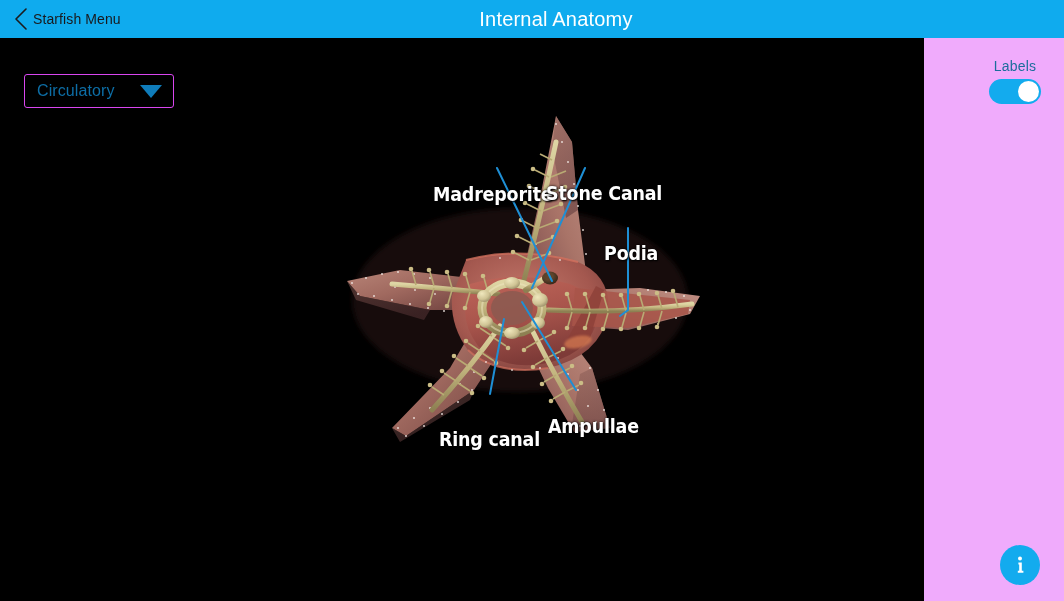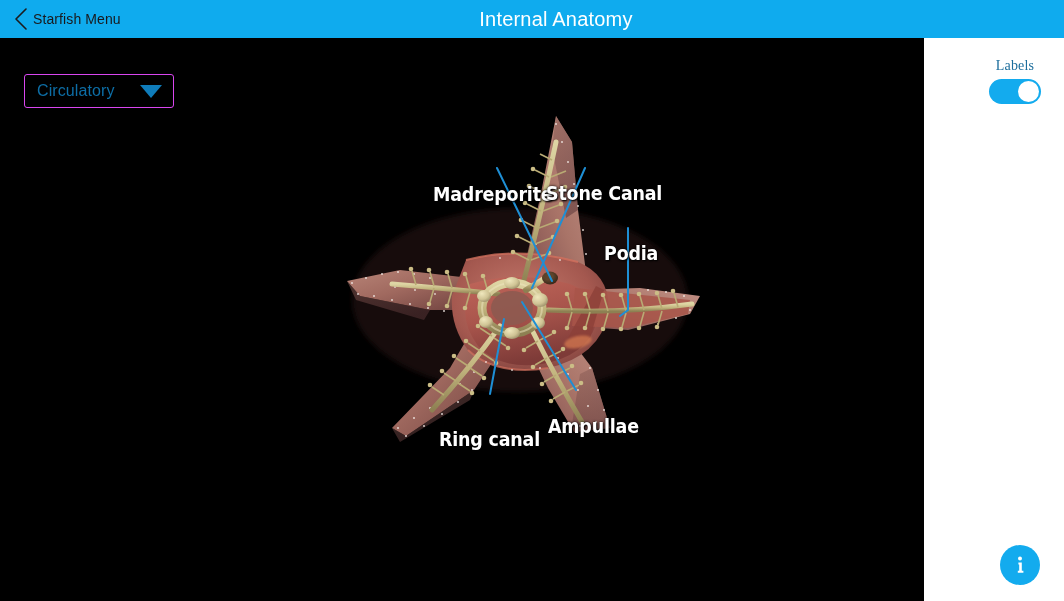--- a/index.html
+++ b/index.html
@@ -3,21 +3,21 @@
 <meta charset="utf-8">
 <title>Internal Anatomy</title>
 <style>
   * { margin:0; padding:0; box-sizing:border-box; }
   html, body {
     width:1064px; height:601px;
     background:#000;
     font-family:"Liberation Sans", sans-serif;
     overflow:hidden;
   }
-  #app { position:relative; width:1064px; height:601px; background:#ffffff; }
+  #app { position:relative; width:1064px; height:601px; background:#f0abfc; }
 
   
   #header {
     position:absolute; left:0; top:0; width:1064px; height:38px;
     background:#0FABEE;
   }
   #back-button {
     position:absolute; left:14px; top:0; height:38px;
     display:flex; align-items:center; gap:5px;
     cursor:pointer; user-select:none;
@@ -45,21 +45,21 @@
     padding:0 11px 0 12px; cursor:pointer; user-select:none;
   }
   #system-select-value { font-size:16px; color:#0d6ea6; letter-spacing:.1px; }
   #system-select-caret { width:22px; height:13px; display:block; }
 
   
   #labels-control {
     position:absolute; right:23px; top:58px;
     display:flex; flex-direction:column; align-items:center; gap:5px;
   }
-  #labels-caption { font-size:14px; color:#1b6d9c; letter-spacing:.2px;font-family:Liberation Serif, serif; }
+  #labels-caption { font-size:14px; color:#1b6d9c; letter-spacing:.2px; }
   #labels-toggle {
     width:52px; height:25px; border-radius:13px;
     background:#13ABEE; position:relative; cursor:pointer;
   }
   #labels-toggle .knob {
     position:absolute; top:2px; right:2px;
     width:21px; height:21px; border-radius:50%;
     background:#ffffff;
   }
 

